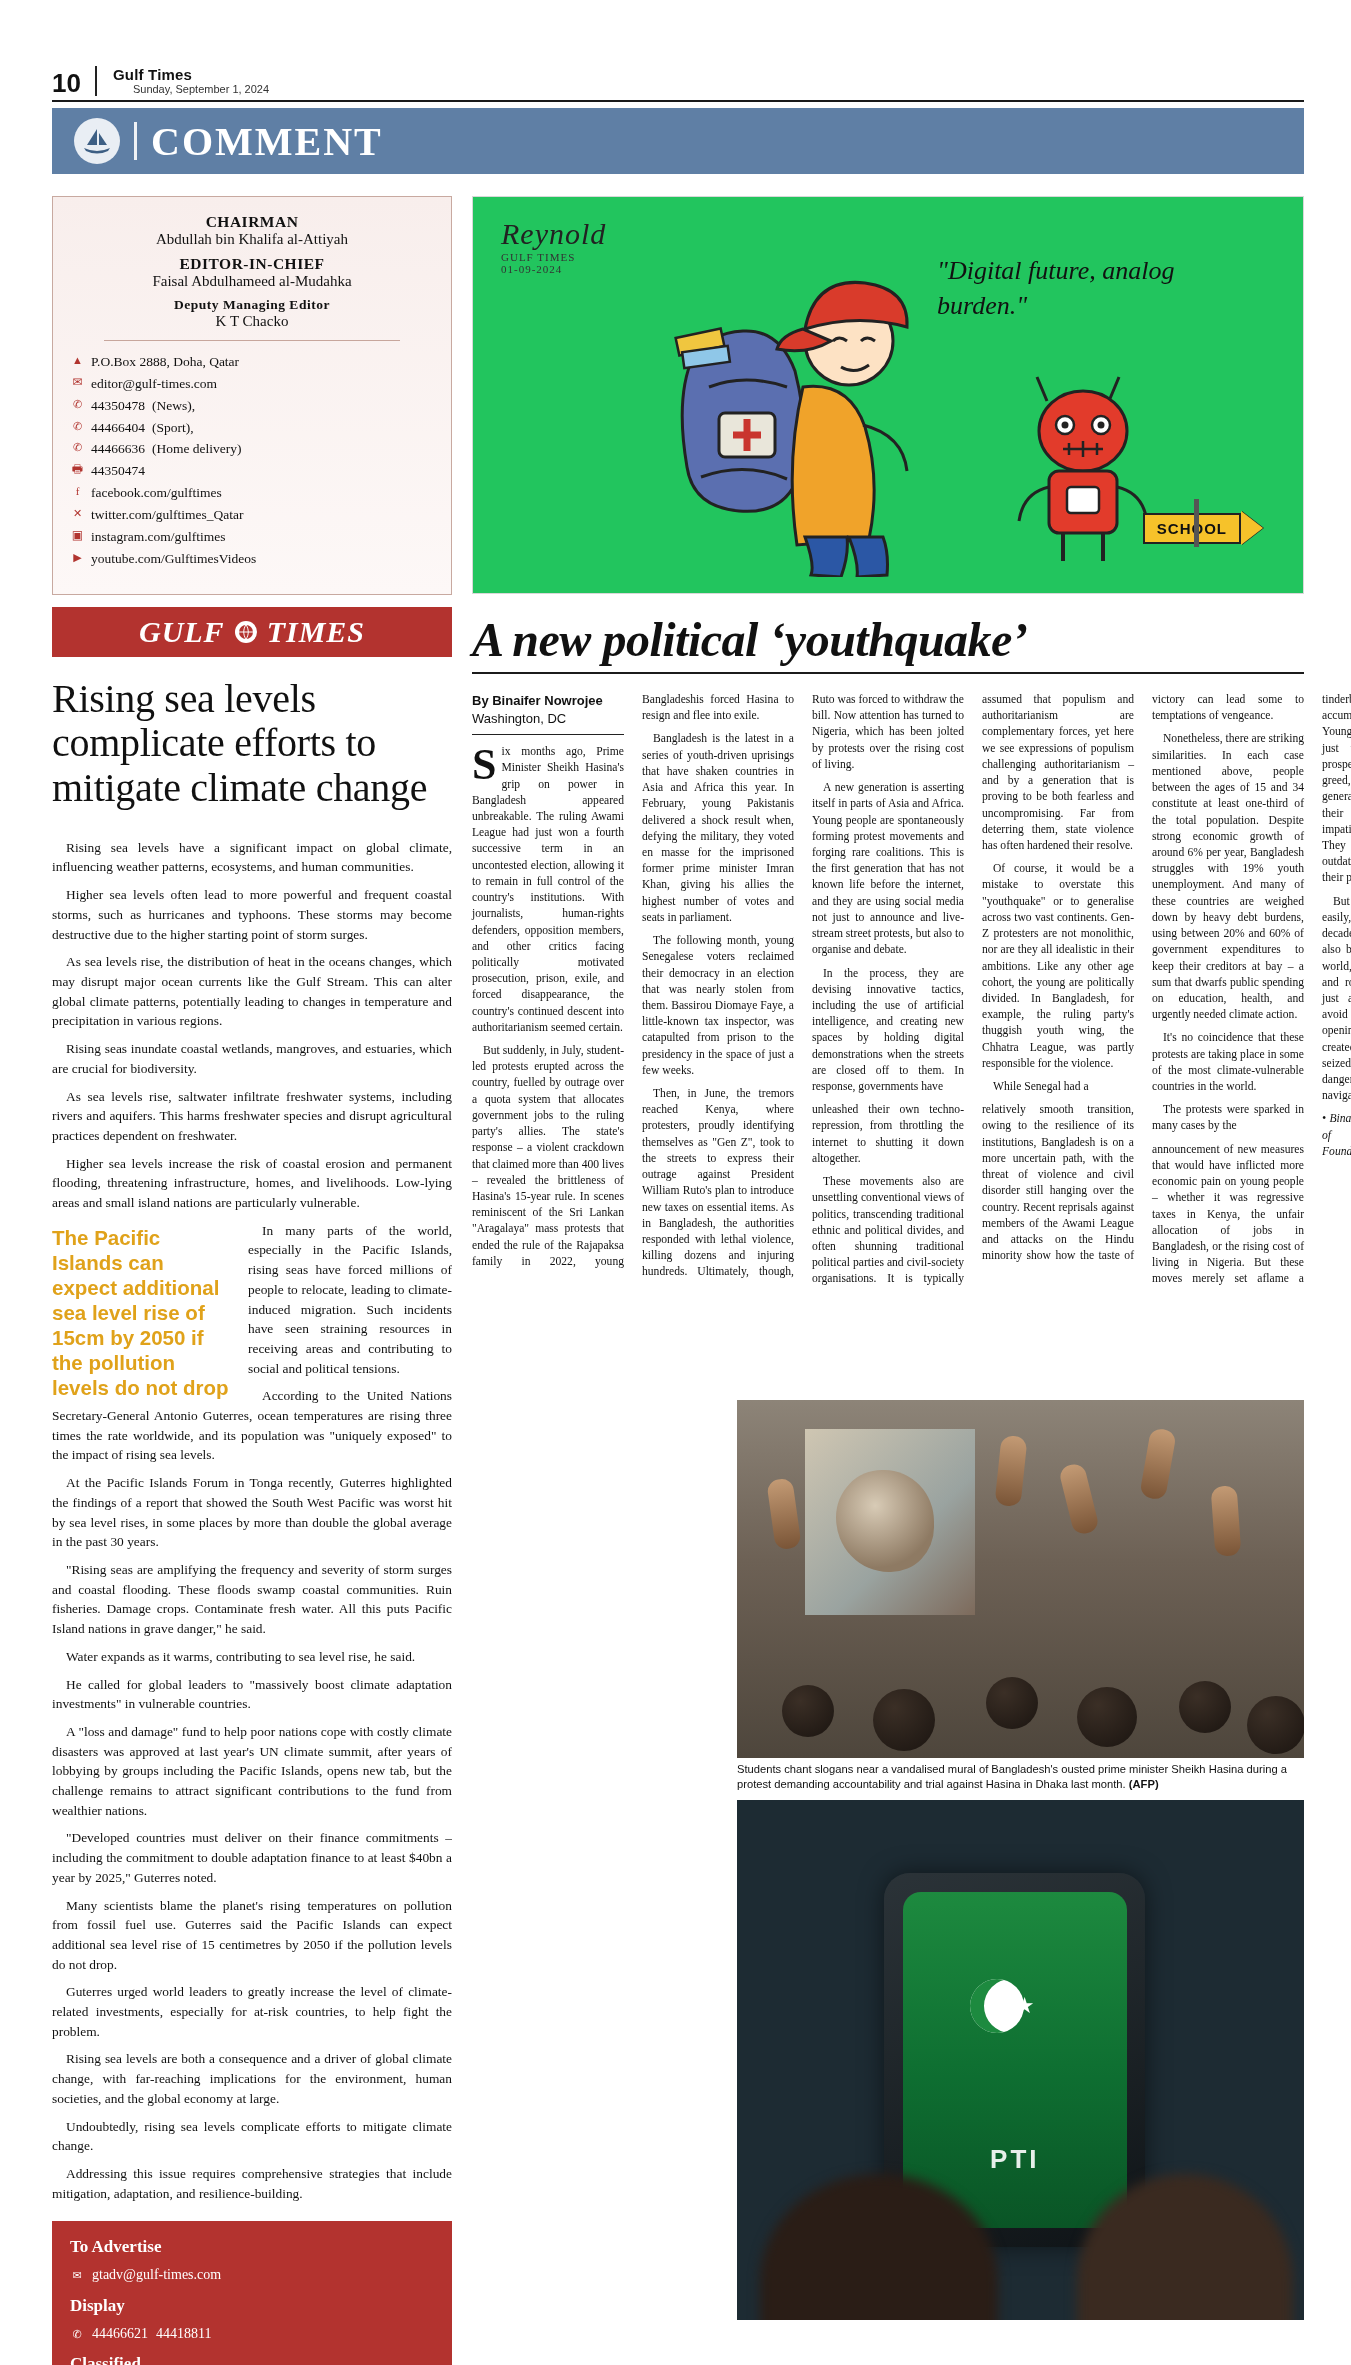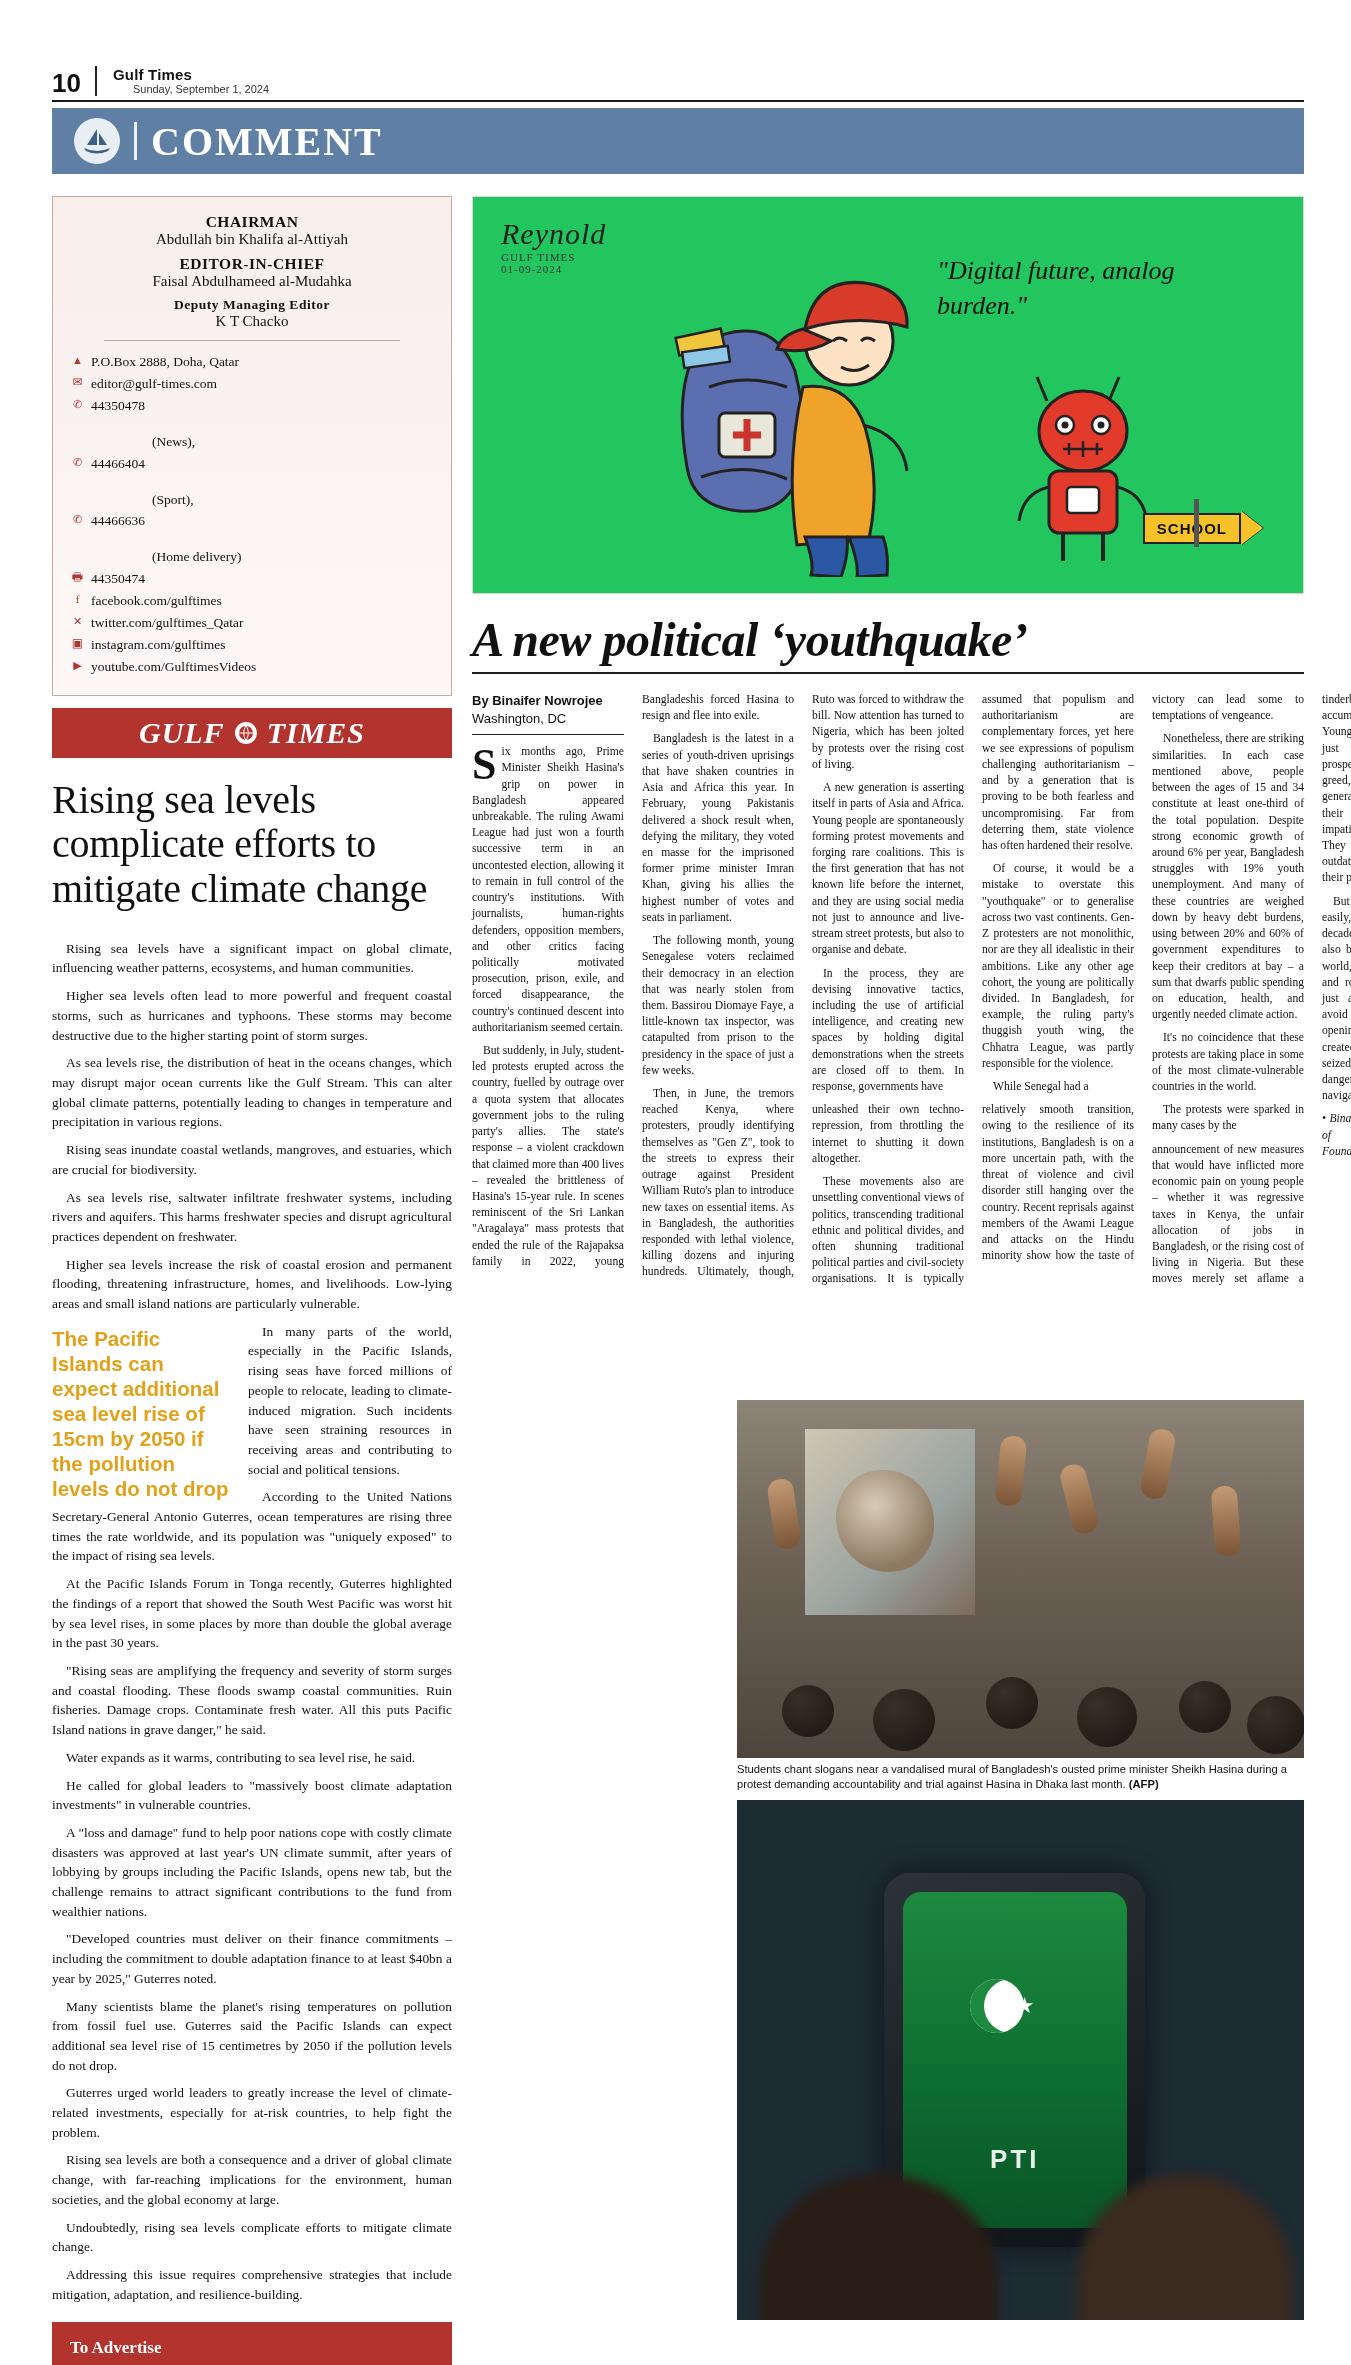--- a/index.html
+++ b/index.html
@@ -44,31 +44,31 @@
     color:#ffffff; font-family:"Liberation Serif", serif; font-weight:bold;
     font-size:40px; letter-spacing:2px;
   }
 
   
   .left-col { position:absolute; left:52px; top:196px; width:400px; }
 
   .masthead-box {
     border:1px solid #c8a9a0;
     background:linear-gradient(#f8eeec,#fdf8f7);
-    padding:16px 18px 17px 18px;
+    padding:16px 18px 24px 18px;
     text-align:center;
   }
   .mh-label { font-family:"Liberation Serif", serif; font-weight:bold; font-size:15.5px; letter-spacing:.5px;}
   .mh-name  { font-family:"Liberation Serif", serif; font-size:15px; margin-bottom:7px;}
   .mh-sep { width:82%; height:1px; background:#c7a69c; margin:10px auto 10px auto;}
   .contact-list { text-align:left; margin-top:4px; font-family:"Liberation Serif", serif; font-size:13.5px; line-height:1.62;}
   .contact-list .row { display:flex; align-items:flex-start; gap:7px;}
   .ico { color:#b1342f; font-size:11px; line-height:19px; width:13px; text-align:center; flex:0 0 13px;}
   .ico.sq { font-size:12px; }
-  .contact-list .tag { color:#111;margin-top:36px; }
+  .contact-list .tag { color:#111; }
 
   .gt-logo-bar {
     margin-top:12px; background:#b3332f; color:#fff; height:50px;
     display:flex; align-items:center; justify-content:center; gap:10px;
   }
   .gt-logo-bar .t {
     font-family:"Liberation Serif", serif; font-weight:bold; font-style:italic;
     font-size:30px; letter-spacing:1px;
   }
   .gt-dot { width:22px;height:22px;border-radius:50%;background:#fff;display:flex;align-items:center;justify-content:center;}

